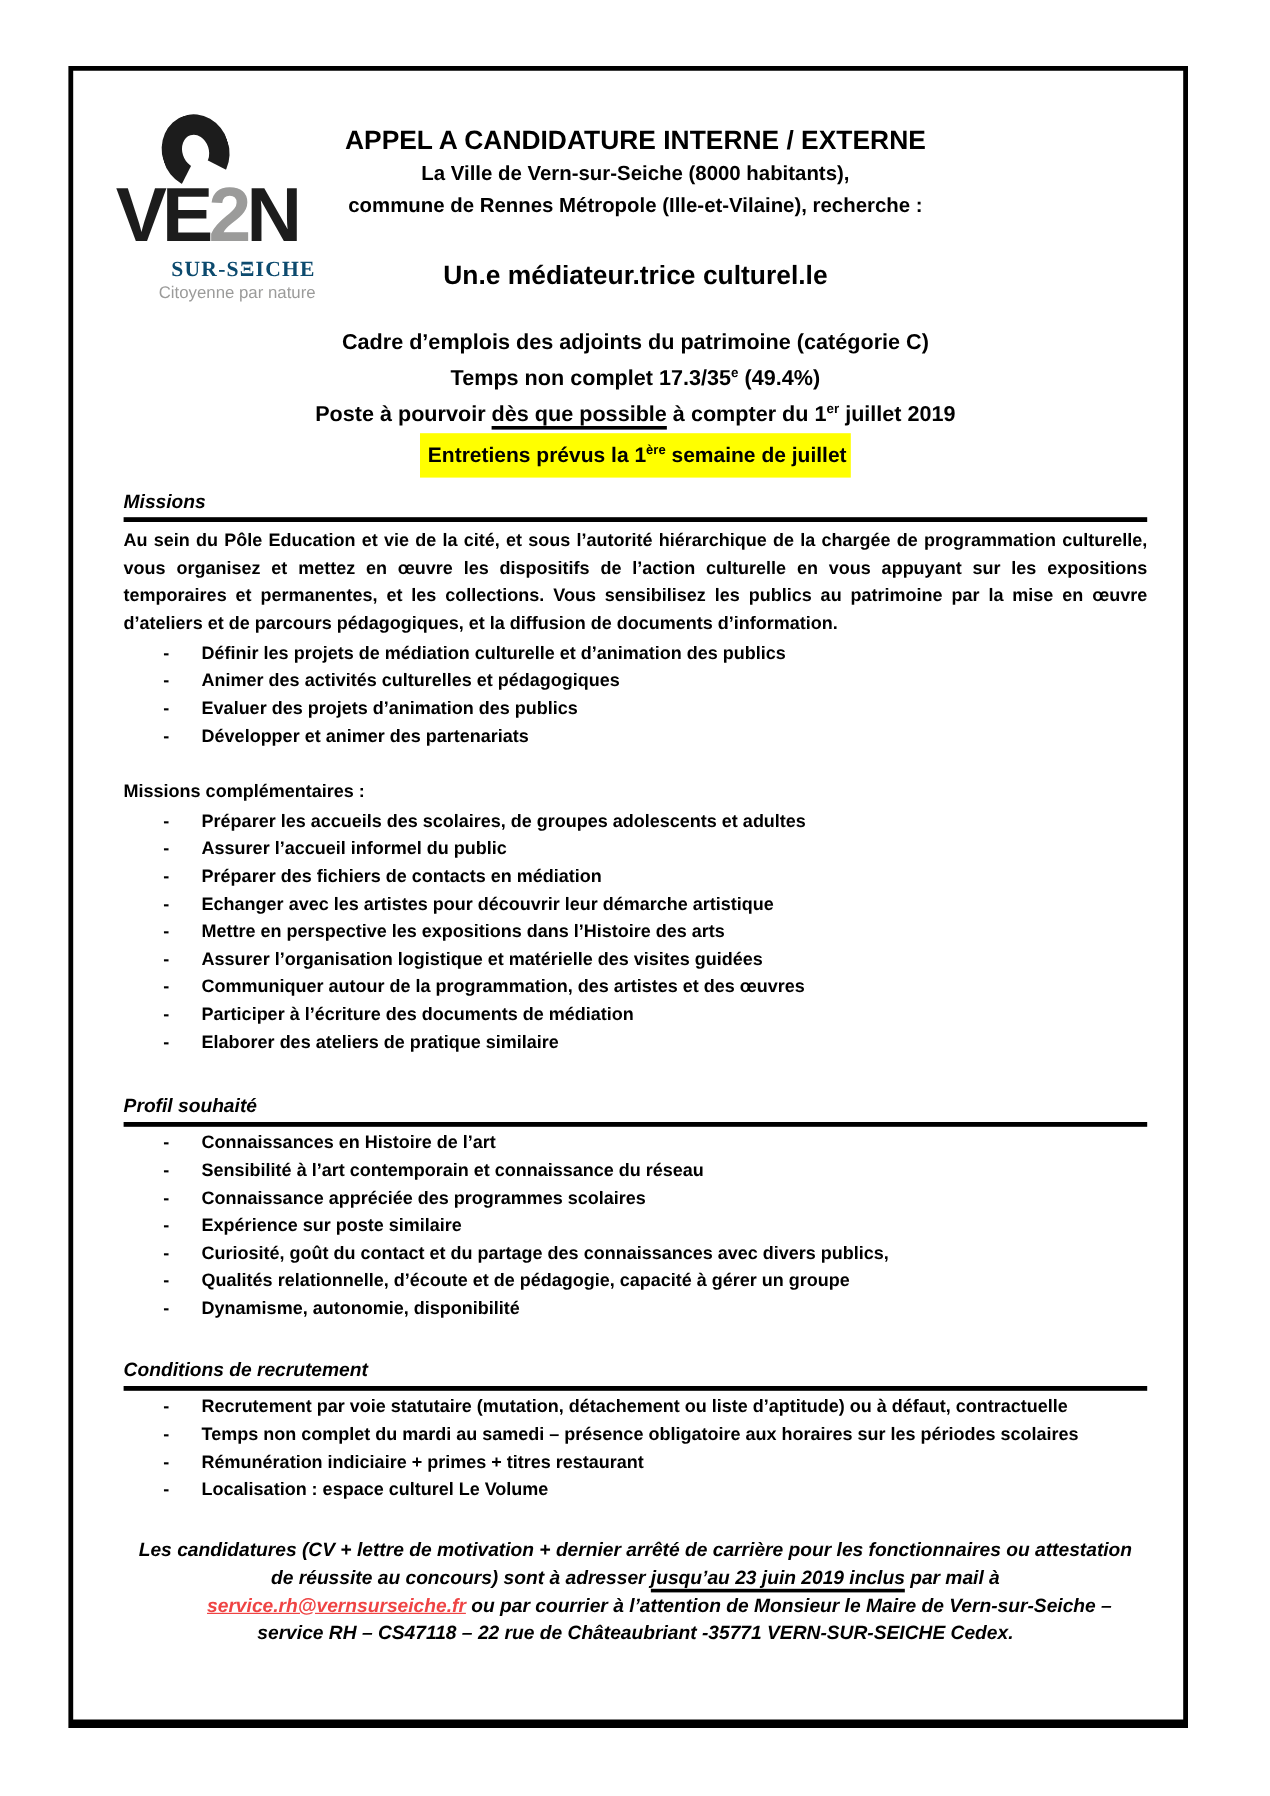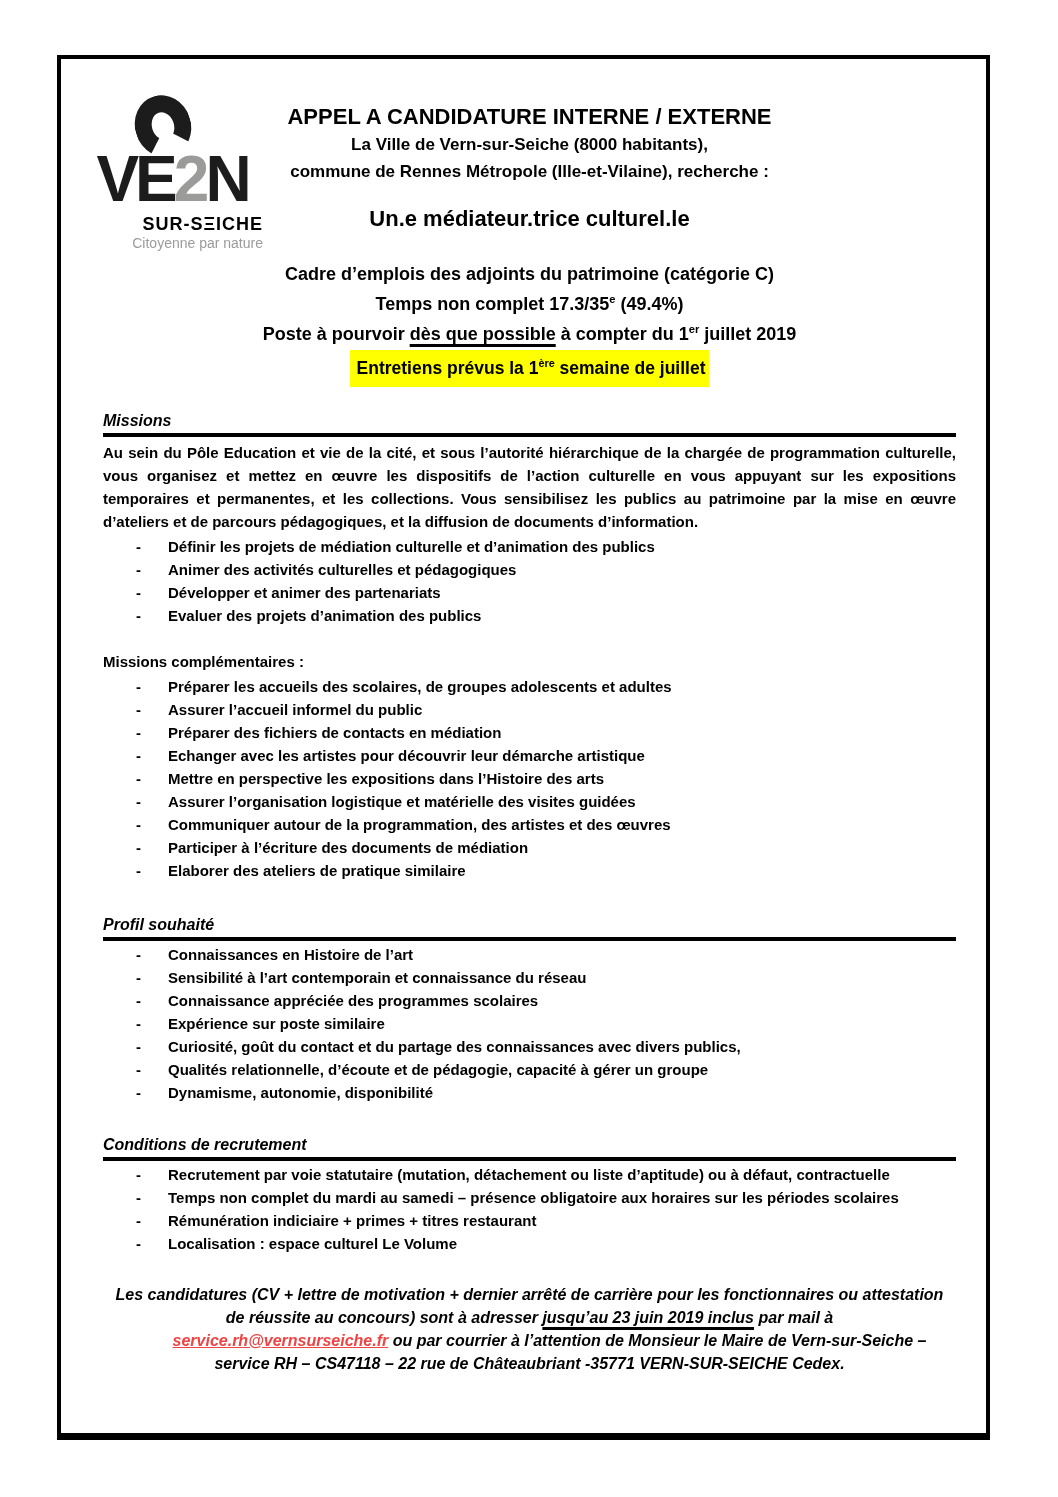--- a/index.html
+++ b/index.html
@@ -42,34 +42,35 @@
     letter-spacing: -4px;
     color: #1c1c1c;
     white-space: nowrap;
   }
   .logo-word .g2 { color: #9b9b9a; }
   .logo-sub {
     font-size: 18px;
     letter-spacing: 1px;
     text-align: right;
     margin: 4px 4px 0 0;
-    color: #000000;
+    color: #0c4a6e;
+    font-family: Liberation Serif, serif;
   }
   .logo-tag {
     font-size: 14px;
     font-weight: normal;
     color: #9b9b9a;
     text-align: right;
     margin: 3px 4px 0 0;
   }
   
   .center { text-align: center; }
   .doc-title { font-size: 22px; line-height: 1.25; }
   .doc-sub { font-size: 17px; line-height: 27px; }
-  .job-title { font-size: 22px; margin-top: 21px; }
+  .job-title { font-size: 22px; margin-top: 32px; }
   .info-block { margin-top: 27px; font-size: 18px; line-height: 30px; }
   .u-thick {
     text-decoration: underline;
     text-decoration-thickness: 2.5px;
     text-underline-offset: 4px;
   }
   sup { font-size: 0.62em; line-height: 0; }
   .highlight {
     display: inline-block;
     background: #ffff00;
@@ -77,21 +78,21 @@
     padding: 3px 4px 4px 7px;
     margin-top: 1px;
   }
   
   .section-heading {
     font-size: 16px;
     font-style: italic;
     border-bottom: 4px solid #000;
     padding-bottom: 3px;
   }
-  .sec-missions { margin-top: 25px; }
+  .sec-missions { margin-top: 12px; }
   .sec-profil { margin-top: 34px; }
   .sec-conditions { margin-top: 32px; }
   .intro {
     font-size: 15px;
     line-height: 23px;
     text-align: justify;
     margin: 4px 0 0 0;
   }
   .list-label { font-size: 15px; line-height: 23px; margin-top: 23px; }
   ul.dash {
@@ -150,22 +151,22 @@
     </div>
   </div>
 
   <div class="sec-missions">
     <div class="section-heading">Missions</div>
     <p class="intro">Au sein du Pôle Education et vie de la cité, et sous l’autorité hiérarchique de la chargée de programmation culturelle, vous organisez et mettez en œuvre les dispositifs de l’action culturelle en vous appuyant sur les expositions temporaires et permanentes, et les collections. Vous sensibilisez les publics au patrimoine par la mise en œuvre d’ateliers et de parcours pédagogiques, et la diffusion de documents d’information.</p>
 
     <ul class="dash">
       <li>Définir les projets de médiation culturelle et d’animation des publics</li>
       <li>Animer des activités culturelles et pédagogiques</li>
+      <li>Evaluer des projets d’animation des publics</li>
       <li>Développer et animer des partenariats</li>
-      <li>Evaluer des projets d’animation des publics</li>
     </ul>
 
     <div class="list-label">Missions complémentaires :</div>
     <ul class="dash">
       <li>Préparer les accueils des scolaires, de groupes adolescents et adultes</li>
       <li>Assurer l’accueil informel du public</li>
       <li>Préparer des fichiers de contacts en médiation</li>
       <li>Echanger avec les artistes pour découvrir leur démarche artistique</li>
       <li>Mettre en perspective les expositions dans l’Histoire des arts</li>
       <li>Assurer l’organisation logistique et matérielle des visites guidées</li>

